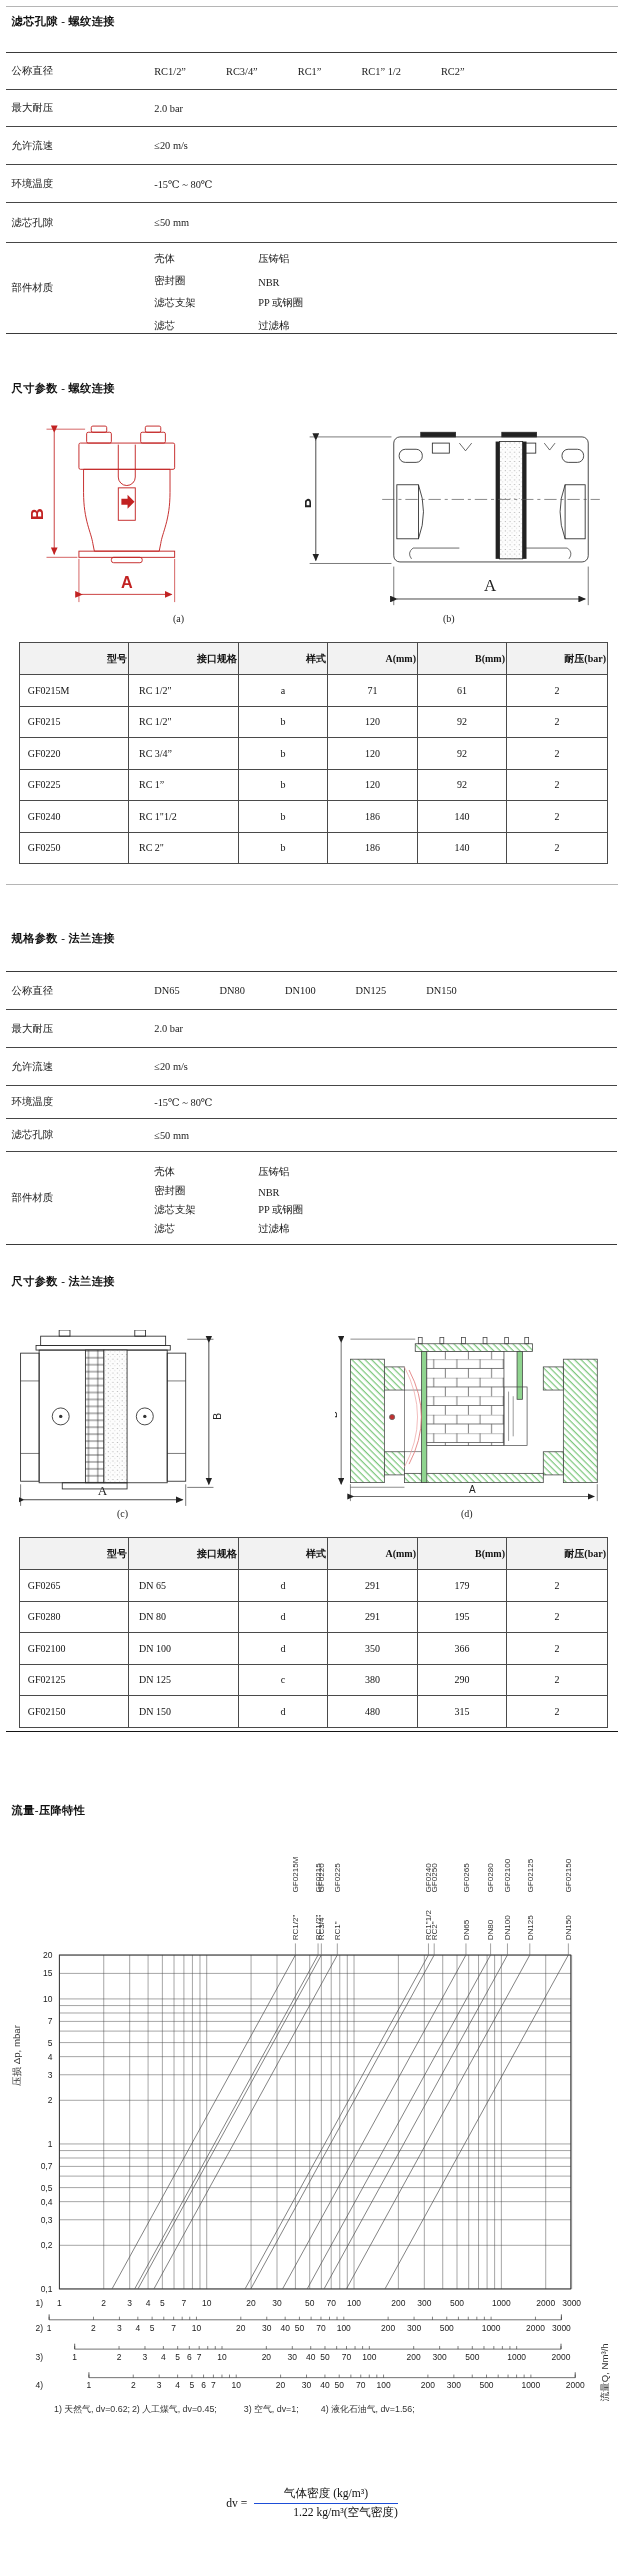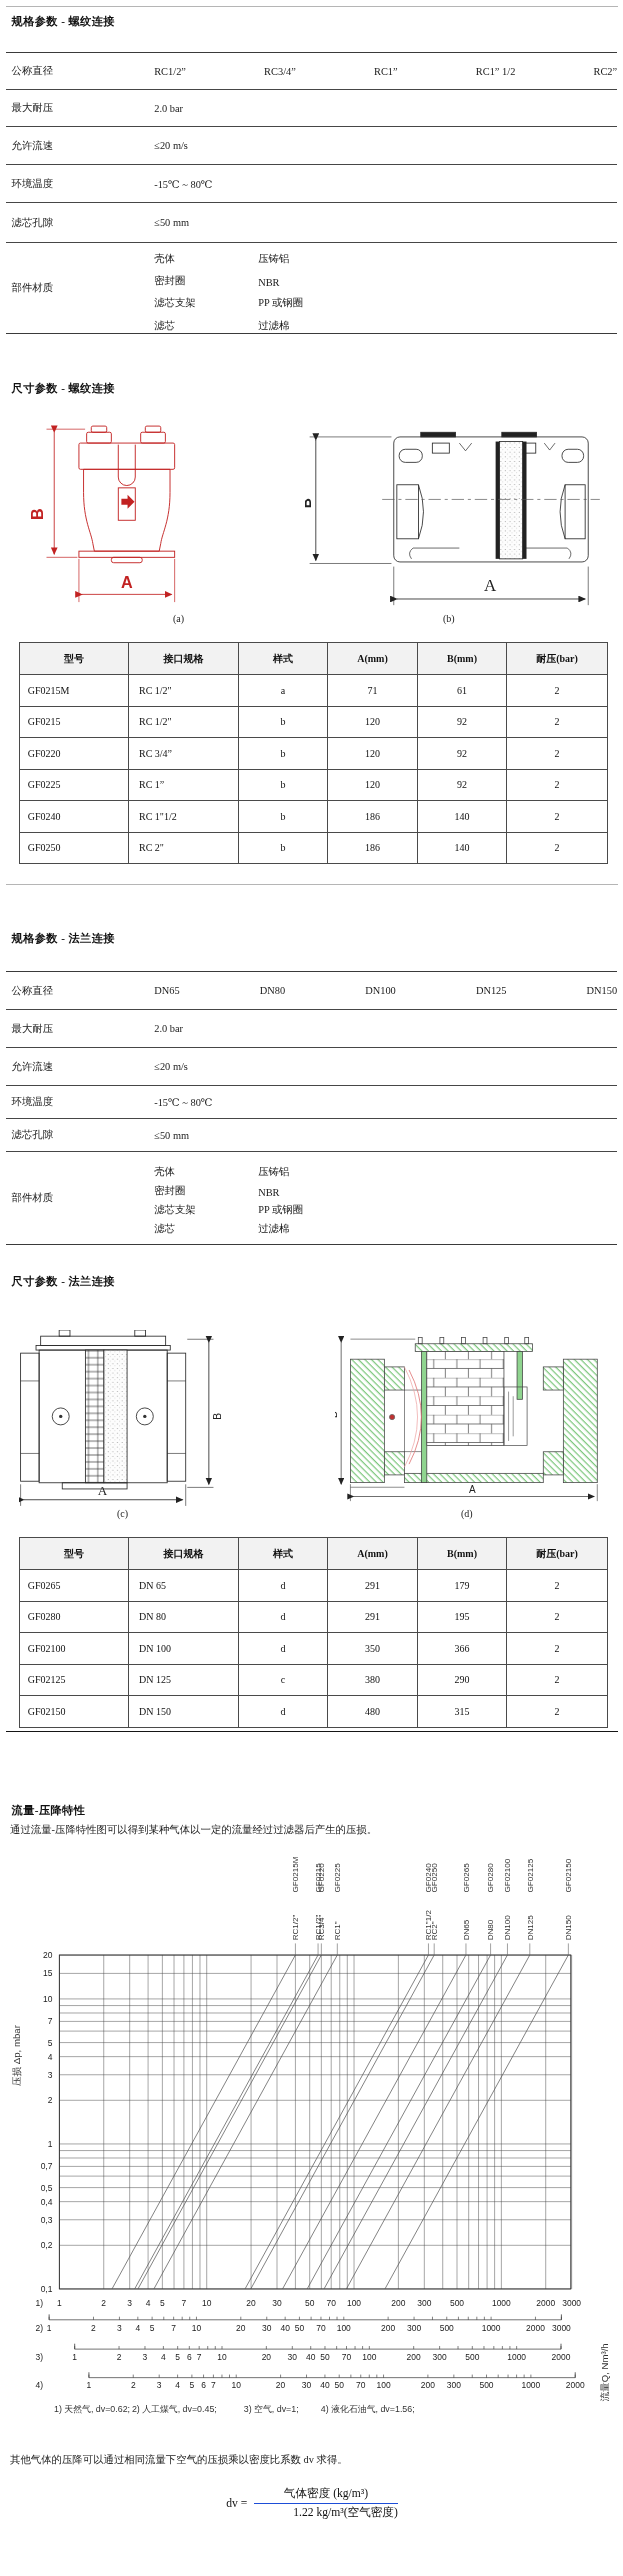--- a/index.html
+++ b/index.html
@@ -8,53 +8,53 @@
   .hr{position:absolute;left:6.2px;right:6.2px;height:0;border-top:0.8px solid #b5b5b5;}
   .hr.thick{border-top:1.5px solid #151515;}
   .h{position:absolute;left:11.6px;font-size:11.2px;font-weight:bold;color:#111;letter-spacing:0.4px;}
   .para{position:absolute;left:10px;font-size:10.4px;color:#222;}
   
   .spec{position:absolute;left:6.2px;width:611px;border-top:1.5px solid #3a3a3a;border-bottom:1.5px solid #3a3a3a;}
   .spec .row{display:flex;align-items:center;border-top:1.1px solid #464646;font-size:10.4px;}
   .spec .row:first-child{border-top:none;}
   .spec .lab{width:148px;padding-left:5.4px;box-sizing:border-box;flex:none;font-family:Liberation Mono, monospace;}
   .spec .val{flex:1;}
-  .vals{display:flex;gap:24px;white-space:nowrap;justify-content:space-between;}
+  .vals{display:flex;gap:40px;white-space:nowrap;}
   .mat-row{align-items:stretch !important;}
   .mat-row .lab{display:flex;align-items:center;}
   .mat-lines{flex:1;display:flex;flex-direction:column;justify-content:center;}
   .mat-line{display:flex;align-items:flex-end;}
   .mat-line .part{width:104px;flex:none;}
   .spec1 .mat-line{height:22.4px;}
   .spec2 .mat-line{height:19px;}
   
   table.dim{position:absolute;border-collapse:collapse;table-layout:fixed;
             font-size:10px;color:#111;background:#fff;border:1.2px solid #2e2e2e;}
-  table.dim th{background:#f2f2f2;font-weight:bold;height:29px;border:0.8px solid #4a4a4a;text-align:center;}
+  table.dim th{background:#f2f2f2;font-weight:bold;height:29px;border:0.8px solid #4a4a4a;text-align:right;}
   table.dim td{height:28.5px;border:0.8px solid #4a4a4a;text-align:center;}
   table.dim td:first-child{text-align:left;padding-left:7.7px;}
   table.dim td:nth-child(2){text-align:left;padding-left:10px;}
   .figcap{position:absolute;font-size:10px;color:#222;}
   .dsvg{position:absolute;}
   
   .formula{position:absolute;left:0;right:0;display:flex;justify-content:center;align-items:center;
            gap:7px;font-size:11.6px;color:#111;}
   .frac{display:inline-flex;flex-direction:column;text-align:center;}
   .frac .num{border-bottom:1px solid #1d4ed8;padding:0 6.2px 1.5px 6.2px;}
   .frac .den{padding-top:1.5px;margin-left:39px;}
   svg text{user-select:none;}
 </style>
 </head>
 <body>
 
 <div class="page">
 
   <div class="hr" style="top:6.2px"></div>
 
-  <div class="h" style="top:14px">规格参数 - 螺纹连接</div>
+  <div class="h" style="top:14px">滤芯孔隙 - 螺纹连接</div>
 
   <div class="spec spec1" style="top:52px">
     <div class="row" style="height:36px">
       <div class="lab">公称直径</div>
       <div class="val vals">
           <span>RC1/2”</span>
           <span>RC3/4”</span>
           <span>RC1”</span>
           <span>RC1” 1/2</span>
           <span>RC2”</span>
@@ -432,21 +432,20 @@
           <td>480</td>
           <td>315</td>
           <td>2</td>
         </tr>
       </tbody>
     </table>
 
   <div class="hr thick" style="top:1731px"></div>
 
   <div class="h" style="top:1803px">流量-压降特性</div>
-  <div class="para" style="top:1823px;width:601px">通过流量-压降特性图可以得到某种气体以一定的流量经过过滤器后产生的压损。</div>
 
   <svg id="flow-chart" class="dsvg" style="left:0;top:1843px" width="624" height="588" viewBox="0 0 809 762">
       <g>
         <line x1="77" y1="145" x2="77" y2="578" stroke="#4d4d4d" stroke-width="0.65"></line>
         <line x1="134.49672917182042" y1="145" x2="134.49672917182042" y2="578" stroke="#4d4d4d" stroke-width="0.65"></line>
         <line x1="168.13015965145553" y1="145" x2="168.13015965145553" y2="578" stroke="#4d4d4d" stroke-width="0.65"></line>
         <line x1="191.99345834364084" y1="145" x2="191.99345834364084" y2="578" stroke="#4d4d4d" stroke-width="0.65"></line>
         <line x1="210.5032708281796" y1="145" x2="210.5032708281796" y2="578" stroke="#4d4d4d" stroke-width="0.65"></line>
         <line x1="225.62688882327595" y1="145" x2="225.62688882327595" y2="578" stroke="#4d4d4d" stroke-width="0.65"></line>
         <line x1="238.41372564272305" y1="145" x2="238.41372564272305" y2="578" stroke="#4d4d4d" stroke-width="0.65"></line>
@@ -742,21 +741,20 @@
         <text transform="translate(788,724) rotate(-90)" font-family="Liberation Sans, sans-serif" font-size="12.5" fill="#333">流量Q, Nm³/h</text>
       </g>
       <g>
         <text x="70" y="738" font-family="Liberation Sans, sans-serif" font-size="11.5" fill="#333">1) 天然气, dv=0.62;</text>
         <text x="171" y="738" font-family="Liberation Sans, sans-serif" font-size="11.5" fill="#333">2) 人工煤气, dv=0.45;</text>
         <text x="316" y="738" font-family="Liberation Sans, sans-serif" font-size="11.5" fill="#333">3) 空气, dv=1;</text>
         <text x="416" y="738" font-family="Liberation Sans, sans-serif" font-size="11.5" fill="#333">4) 液化石油气, dv=1.56;</text>
       </g>
     </svg>
 
-  <div class="para" style="top:2453px;width:601px">其他气体的压降可以通过相同流量下空气的压损乘以密度比系数 dv 求得。</div>
 
   <div class="formula" style="top:2486px">
     <span>dv =</span>
     <span class="frac">
       <span class="num">气体密度 (kg/m³)</span>
       <span class="den">1.22 kg/m³(空气密度)</span>
     </span>
   </div>
 
 </div>

